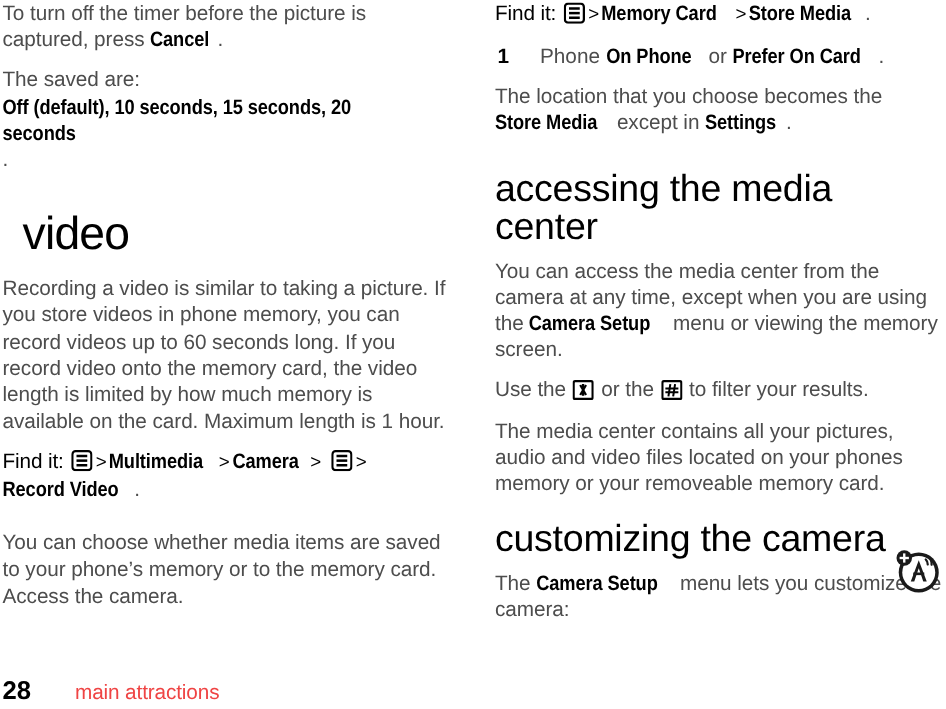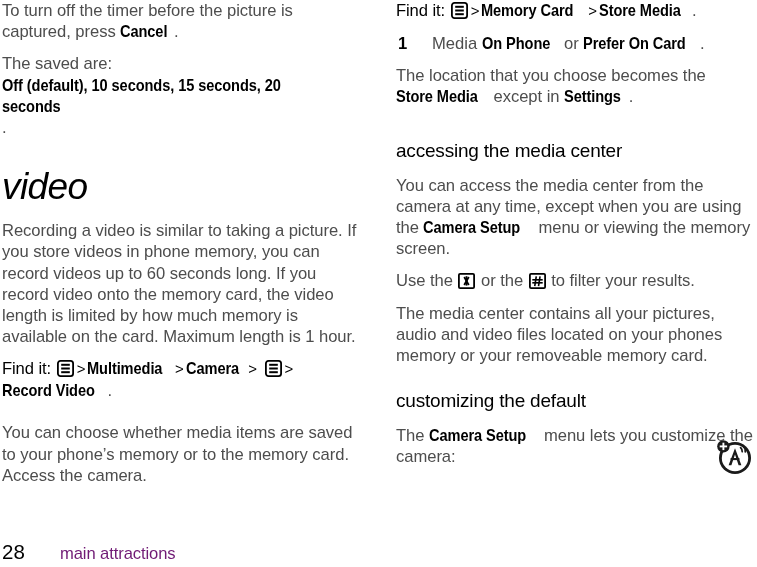--- a/index.html
+++ b/index.html
@@ -47,31 +47,30 @@
     transform: scaleX(0.88);
     display: inline-block;
     transform-origin: left center;
     letter-spacing: -0.1px;
   }
 
   
   h2.heading {
     color: #000000;
     font-weight: 400;
-    font-size: 19px;
+    font-size: 30px;
     line-height: 30px;
     margin: 0 0 9px 0;
     letter-spacing: -0.2px;
   }
   h2.heading.big {
     font-size: 37px;
     line-height: 42px;
-    margin: 0 0 12px 0;
+    margin: 0 0 12px 16px;
     letter-spacing: -0.6px;
-    font-style: italic;
   }
   .sec-gap { height: 17px; }
   .sec-gap-sm { height: 9px; }
 
   
   .findit {
     color: #000000;
     font-size: 16.6px;
     line-height: 22px;
     margin: 0 0 11px 0;
@@ -117,28 +116,28 @@
 
   
   .footer {
     position: absolute;
     left: 2px;
     bottom: 2px;
     display: flex;
     align-items: baseline;
   }
   .footer .pagenum {
-    font-weight: normal;
+    font-weight: bold;
     color: #000;
     font-size: 20.5px;
     line-height: 22px;
     width: 58px;
   }
   .footer .chapter {
-    color: #701a75;
+    color: #ef4444;
     font-size: 16.6px;
     line-height: 22px;
     letter-spacing: -0.1px;
   }
 
   
   .corner-icon {
     position: absolute;
     right: 2px;
     top: 434px;
@@ -188,21 +187,21 @@
   <div class="col col-right">
 
     <p class="findit"><span class="lead">Find it:</span>
       <span class="keyicon"><svg width="17" height="17" viewBox="0 0 17 17">
             <rect x="0.9" y="0.9" width="15.2" height="15.2" rx="2.6" ry="2.6" fill="none" stroke="#000" stroke-width="1.8"></rect>
             <rect x="4.2" y="3.8" width="8.6" height="2.0" fill="#000"></rect>
             <rect x="4.2" y="7.5" width="8.6" height="2.0" fill="#000"></rect>
             <rect x="4.2" y="11.2" width="8.6" height="2.0" fill="#000"></rect>
           </svg></span><span class="sep">&gt;</span><span class="b">Memory Card</span><span class="sep">&gt;</span><span class="b">Store Media</span><span class="dot">.</span></p>
 
-    <p class="step"><span class="num">1</span><span>Media </span><span class="b">On Phone</span><span> or </span><span class="b">Prefer On Card</span><span>.</span></p>
+    <p class="step"><span class="num">1</span><span>Phone </span><span class="b">On Phone</span><span> or </span><span class="b">Prefer On Card</span><span>.</span></p>
 
     <p class="para"><span>The location that you choose becomes the </span><span class="b">Store Media</span><span> except in </span><span class="b">Settings</span><span>.</span></p>
 
     <div class="sec-gap"></div>
 
     <h2 class="heading">accessing the media center</h2>
 
     <p class="para"><span>You can access the media center from the camera at any time, except when you are using the </span><span class="b">Camera Setup</span><span> menu or viewing the memory screen.</span></p>
 
 
@@ -220,21 +219,21 @@
               <rect x="3.3" y="9.0" width="10.4" height="1.6"></rect>
               <rect x="5.7" y="3.3" width="1.6" height="9.8" transform="rotate(9 6.5 8.2)"></rect>
               <rect x="9.5" y="3.3" width="1.6" height="9.8" transform="rotate(9 10.3 8.2)"></rect>
             </g>
           </svg></span><span>  to filter your results.</span></p>
 
     <p class="para">The media center contains all your pictures, audio and video files located on your phones memory or your removeable memory card.</p>
 
     <div class="sec-gap-sm"></div>
 
-    <h2 class="heading">customizing the default</h2>
+    <h2 class="heading">customizing the camera</h2>
 
     <p class="para"><span>The </span><span class="b">Camera Setup</span><span> menu lets you customize the camera:</span></p>
 
   </div>
 
   <div class="corner-icon">
     <svg width="44" height="44" viewBox="0 0 44 44">
       <circle cx="24" cy="24" r="16" fill="#1a1a1a"></circle>
       <circle cx="24" cy="24" r="13.2" fill="#ffffff"></circle>
 

